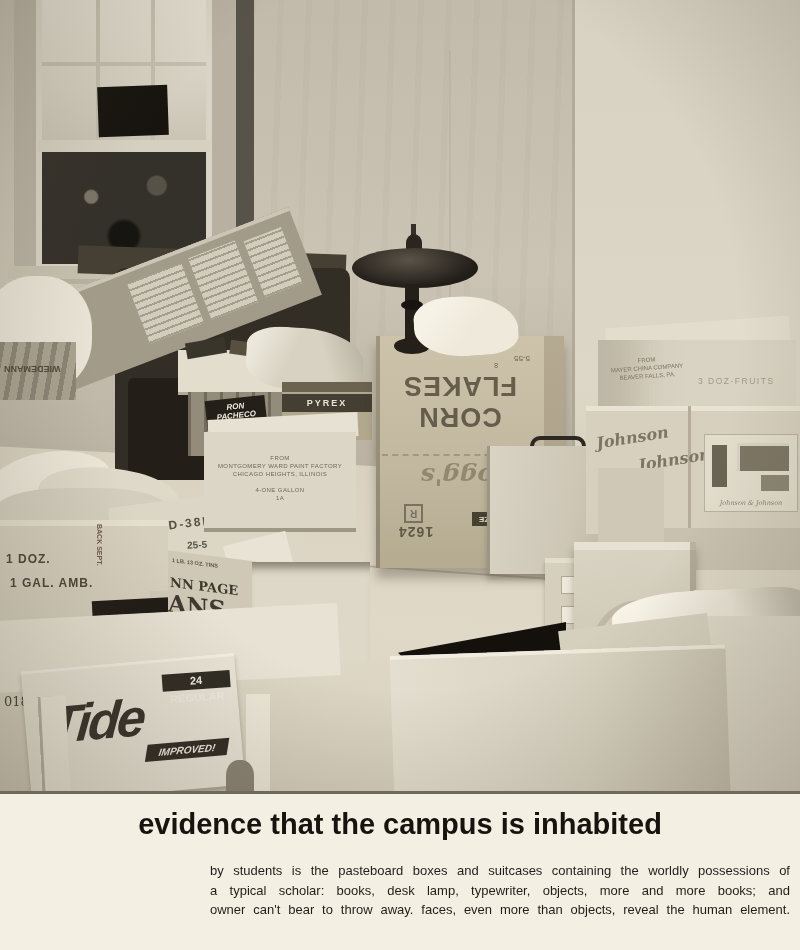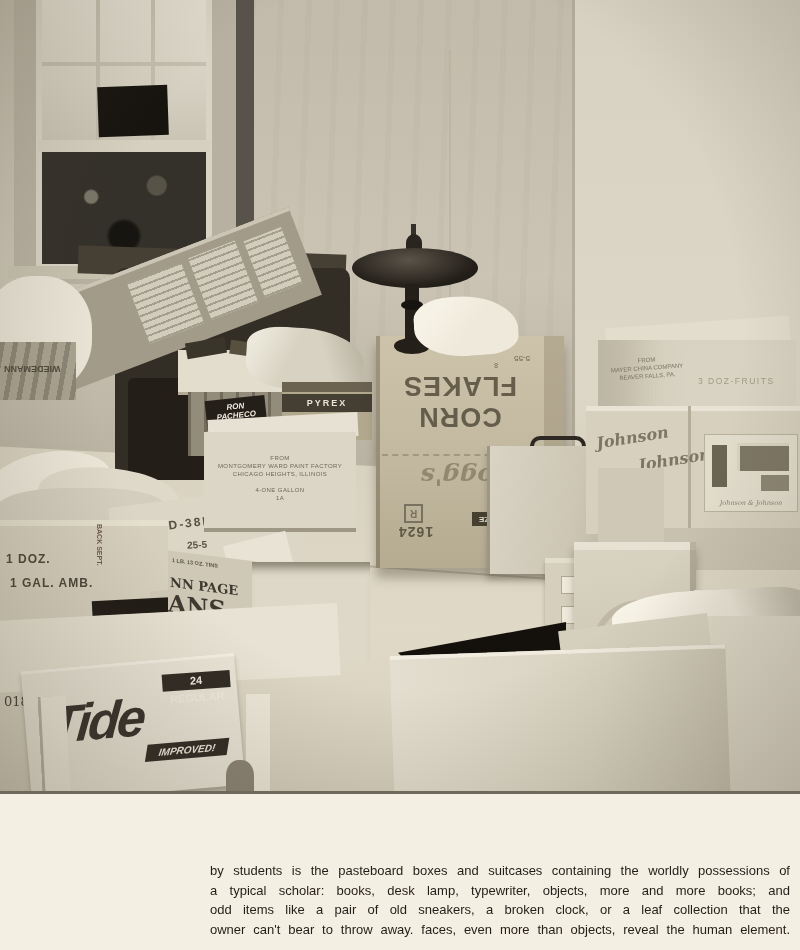--- a/index.html
+++ b/index.html
@@ -418,20 +418,20 @@
     </div>
     <div class="abs tide-plank"></div>
     <div class="abs plank2"></div>
     <div class="abs gray-object"></div>
 
     <div class="abs vignette"></div>
   </div>
 
   <div class="photo-edge"></div>
 
+  <div class="headline">evidence that the campus is inhabited</div>
   <div class="body-block">
     <div class="body-line">by students is the pasteboard boxes and suitcases containing the worldly possessions of</div>
     <div class="body-line">a typical scholar: books, desk lamp, typewriter, objects, more and more books; and</div>
-    <div class="body-line">odd items like a pair of old sneakers, a broken clock, or a leaf collection that the</div>
     <div class="body-line">owner can't bear to throw away. faces, even more than objects, reveal the human element.</div>
   </div>
 
 </div>
 
 </body></html>

